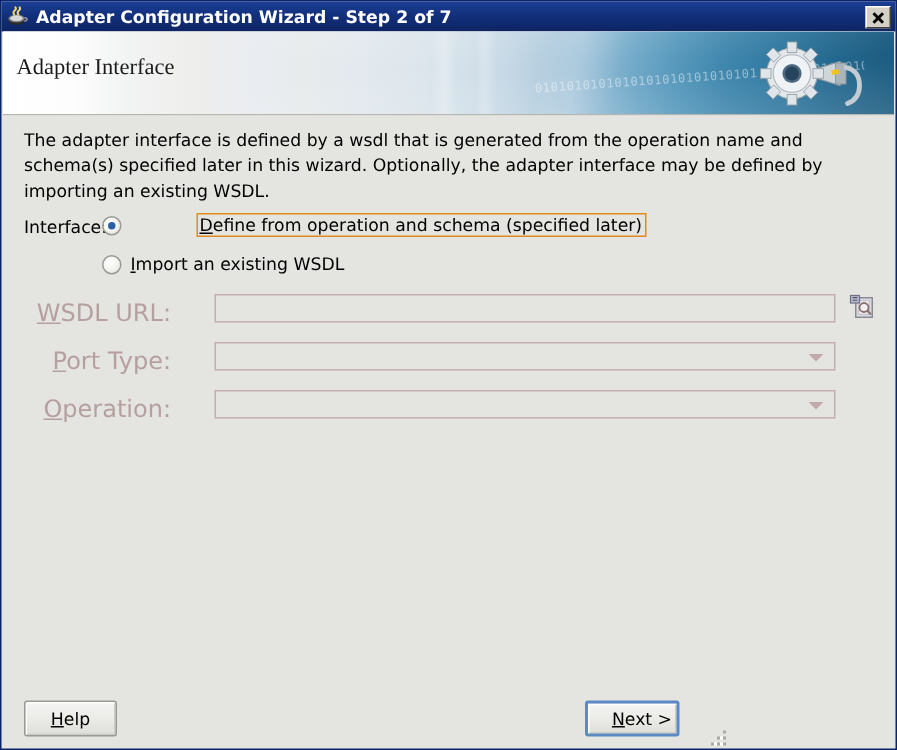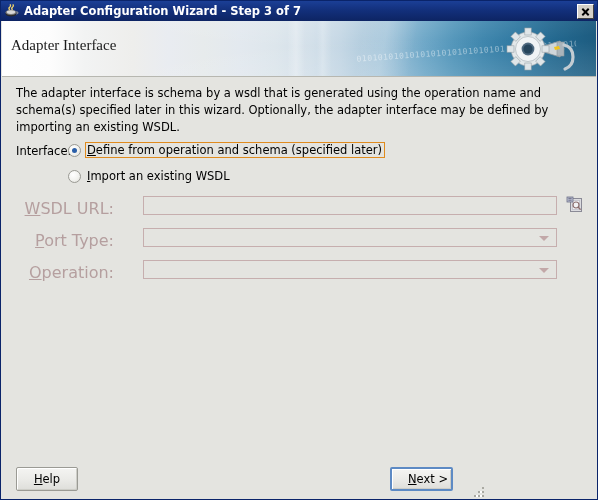--- a/index.html
+++ b/index.html
@@ -178,20 +178,21 @@
   }
   .radio-label {
     font-size: 11.5px;
     color: #000;
     padding: 1px 3px 1px 2px;
     white-space: nowrap;
   }
   .radio-label.focused {
     border: 1px solid #e08b1e;
     padding: 0px 2px 0px 1px;
+    margin-left: 46px;
   }
   .mn { text-decoration: underline; }
 
   #radio1 { left: 66px; top: 3px; }
   #radio2 { left: 66px; top: 29px; }
 
   
   .fld-label {
     position: absolute;
     font-size: 16px;
@@ -289,21 +290,21 @@
       <svg width="16" height="16" viewBox="0 0 16 16">
         <ellipse cx="7" cy="11" rx="5.4" ry="2.6" fill="#2a2a2a"></ellipse>
         <path d="M1.6 9.3 Q7 13 12.4 9.3 L12.4 10.6 Q7 14.2 1.6 10.6 Z" fill="#3d3d3d"></path>
         <ellipse cx="7" cy="9.3" rx="5.4" ry="2.6" fill="#7d7d7d"></ellipse>
         <ellipse cx="7" cy="9.1" rx="4.2" ry="1.9" fill="#d8d8d8"></ellipse>
         <path d="M12.2 8.3 q2.6 .2 2.3 1.8 q-.3 1.3 -2.3 1.5 l0 -1 q1.2 -.2 1.3 -.7 q.1 -.5 -1.3 -.7 Z" fill="#9a9a9a"></path>
         <path d="M5.4 6.6 q-1.1 -1.5 .4 -2.6 q1.3 -1 .5 -2.2" stroke="#f5d76e" stroke-width="1.3" fill="none" stroke-linecap="round"></path>
         <path d="M8.2 6.6 q-1.1 -1.5 .4 -2.6 q1.3 -1 .5 -2.2" stroke="#f5d76e" stroke-width="1.3" fill="none" stroke-linecap="round"></path>
       </svg>
     </span>
-    <span id="title-text">Adapter Configuration Wizard - Step 3 of 7</span>
+    <span id="title-text">Adapter Configuration Wizard - Step 2 of 7</span>
     <span id="close-btn"></span>
   </div>
 
   <div id="banner">
     <div id="banner-bg"></div>
     <div id="banner-streaks"></div>
     <div id="banner-binary">0101010101010101010101010101 0101010101010101010101 01010101010101</div>
     <div id="banner-gear">
       <svg width="78" height="52" viewBox="0 0 78 52">
         <g transform="translate(2,0)">
@@ -332,21 +333,21 @@
           </g>
           <path d="M52 24 l5 -1 l1 3 l-5 1 Z" fill="#f0c31e"></path>
         </g>
       </svg>
     </div>
     <div id="banner-title">Adapter Interface</div>
   </div>
 
   <div id="content">
 
-    <div id="desc">The adapter interface is schema by a wsdl that is generated using the operation name and schema(s) specified later in this wizard.  Optionally, the adapter interface may be defined by importing an existing WSDL.</div>
+    <div id="desc">The adapter interface is defined by a wsdl that is generated from the operation name and schema(s) specified later in this wizard.  Optionally, the adapter interface may be defined by importing an existing WSDL.</div>
 
     <div id="form">
 
       <div class="row" id="lbl-interface">Interface:</div>
 
       <div class="radio-line" id="radio1">
         <span class="radio checked"></span>
         <span class="radio-label focused"><span class="mn">D</span>efine from operation and schema (specified later)</span>
       </div>
 

